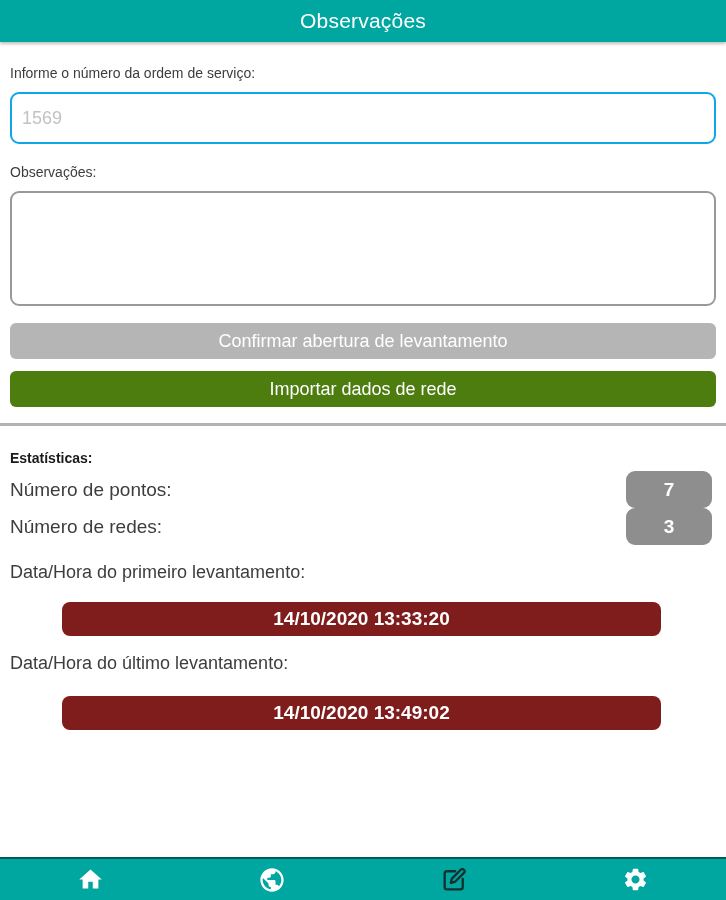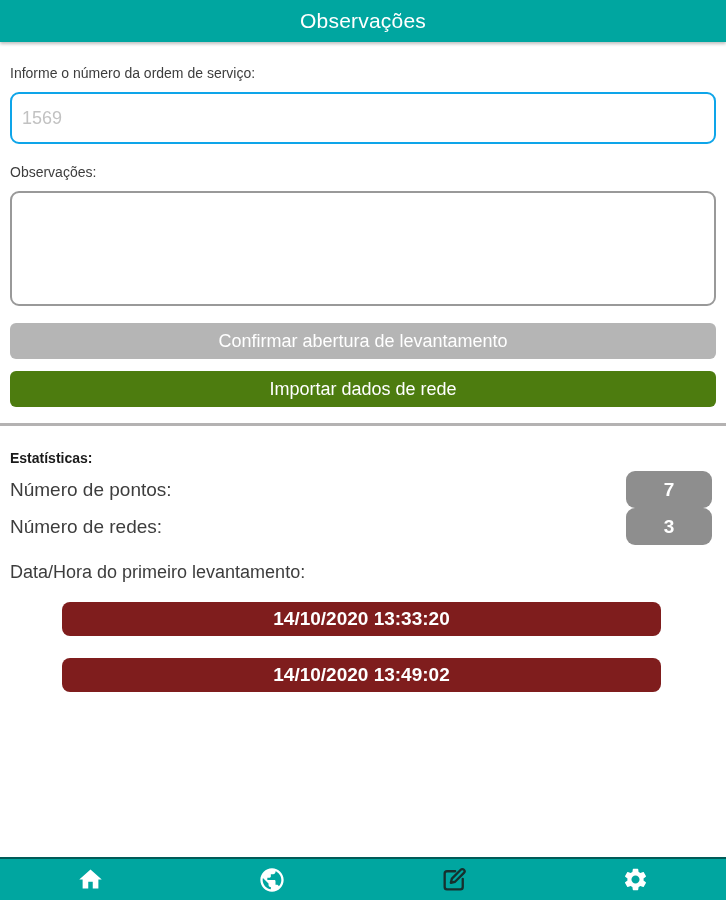--- a/index.html
+++ b/index.html
@@ -200,20 +200,21 @@
     </div>
 
     <div class="stat-row">
       <span class="stat-label">Número de redes:</span>
       <span class="stat-badge">3</span>
     </div>
 
     <div class="date-label">Data/Hora do primeiro levantamento:</div>
     <div class="date-badge">14/10/2020 13:33:20</div>
 
+    <div class="date-label last">Data/Hora do último levantamento:</div>
     <div class="date-badge last">14/10/2020 13:49:02</div>
 
   </div>
 
   <div class="bottom-nav">
 
     <div class="nav-item">
       <span>
         <svg width="27" height="27" viewBox="0 0 24 24" fill="#ffffff">
           <path d="M10 20v-6h4v6h5v-8h3L12 3 2 12h3v8z"></path>

